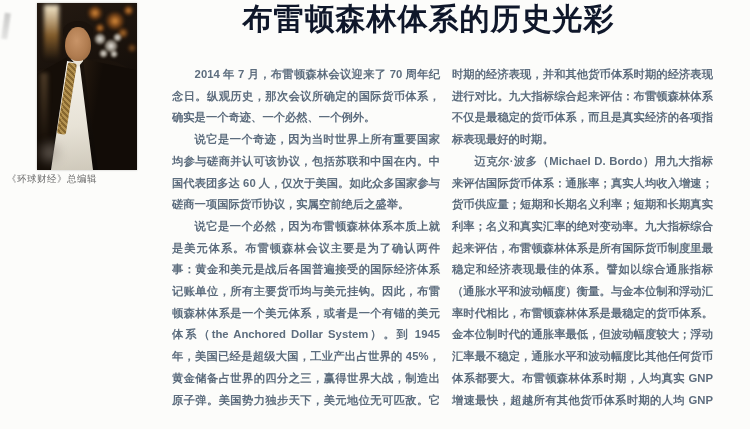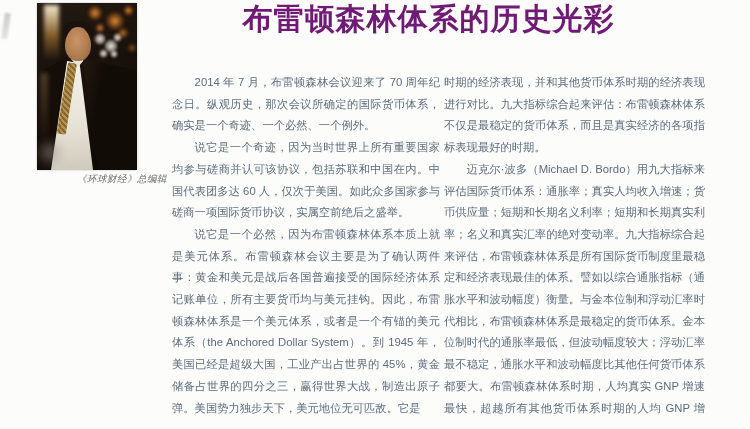--- a/index.html
+++ b/index.html
@@ -6,21 +6,21 @@
   .page {
     position:relative; width:750px; height:429px;
     background:#fcfcfa; overflow:hidden; margin:0 auto;
     font-family:"Liberation Sans","DejaVu Sans",sans-serif;
   }
   
   .title {
     position:absolute; left:172px; top:0; width:541px; margin:0;
     transform:translateX(-14px);
     text-align:center; font-size:30px; line-height:38px;
-    font-weight:bold; letter-spacing:1px; color:#701a75;
+    font-weight:bold; letter-spacing:1px; color:#0f172a;
   }
   
   .smudge {
     position:absolute; left:3px; top:13px; width:6px; height:26px;
     background:linear-gradient(180deg,#8f8f8f,#c6c6c6);
     opacity:.45; filter:blur(1px); transform:rotate(8deg);
   }
   
   .photo {
     position:absolute; left:37px; top:3px; width:100px; height:167px;
@@ -70,27 +70,27 @@
     border-radius:50% 50% 46% 46% / 55% 55% 45% 45%;
     background:radial-gradient(ellipse at 45% 40%,#c89468 0%,#b07c50 55%,#8e6038 100%); }
   .ph-collar { left:34px; top:56px; width:14px; height:8px;
     clip-path:polygon(0 0,100% 0,50% 100%); background:#ece7da; }
   .ph-gray { left:0; top:132px; width:26px; height:35px;
     background:radial-gradient(circle,rgba(155,145,135,.55) 0%,rgba(0,0,0,0) 70%);
     filter:blur(3px); }
   
   .caption {
     position:absolute; left:7px; top:173px; width:160px;
-    text-align:right; font-size:9.5px; line-height:12.5px;
-    color:#686868; letter-spacing:.5px;font-style:italic;
+    text-align:left; font-size:9.5px; line-height:12.5px;
+    color:#686868; letter-spacing:.5px;
   }
   
   .columns {
-    position:absolute; left:172px; top:72px; width:541px; height:349px;
-    overflow:hidden; display:flex; gap:4px;
+    position:absolute; left:172px; top:64px; width:541px; height:349px;
+    overflow:hidden; display:flex; gap:12px;font-weight:bold;
   }
   .col1 { width:268px; }
   .col2 { width:261px; }
   .columns p {
     margin:0; font-size:11.3px; line-height:21.7px;
     text-align:justify; color:#5d6d7e;
   }
   .columns p.indent { text-indent:2em; }
 </style>
 </head>

